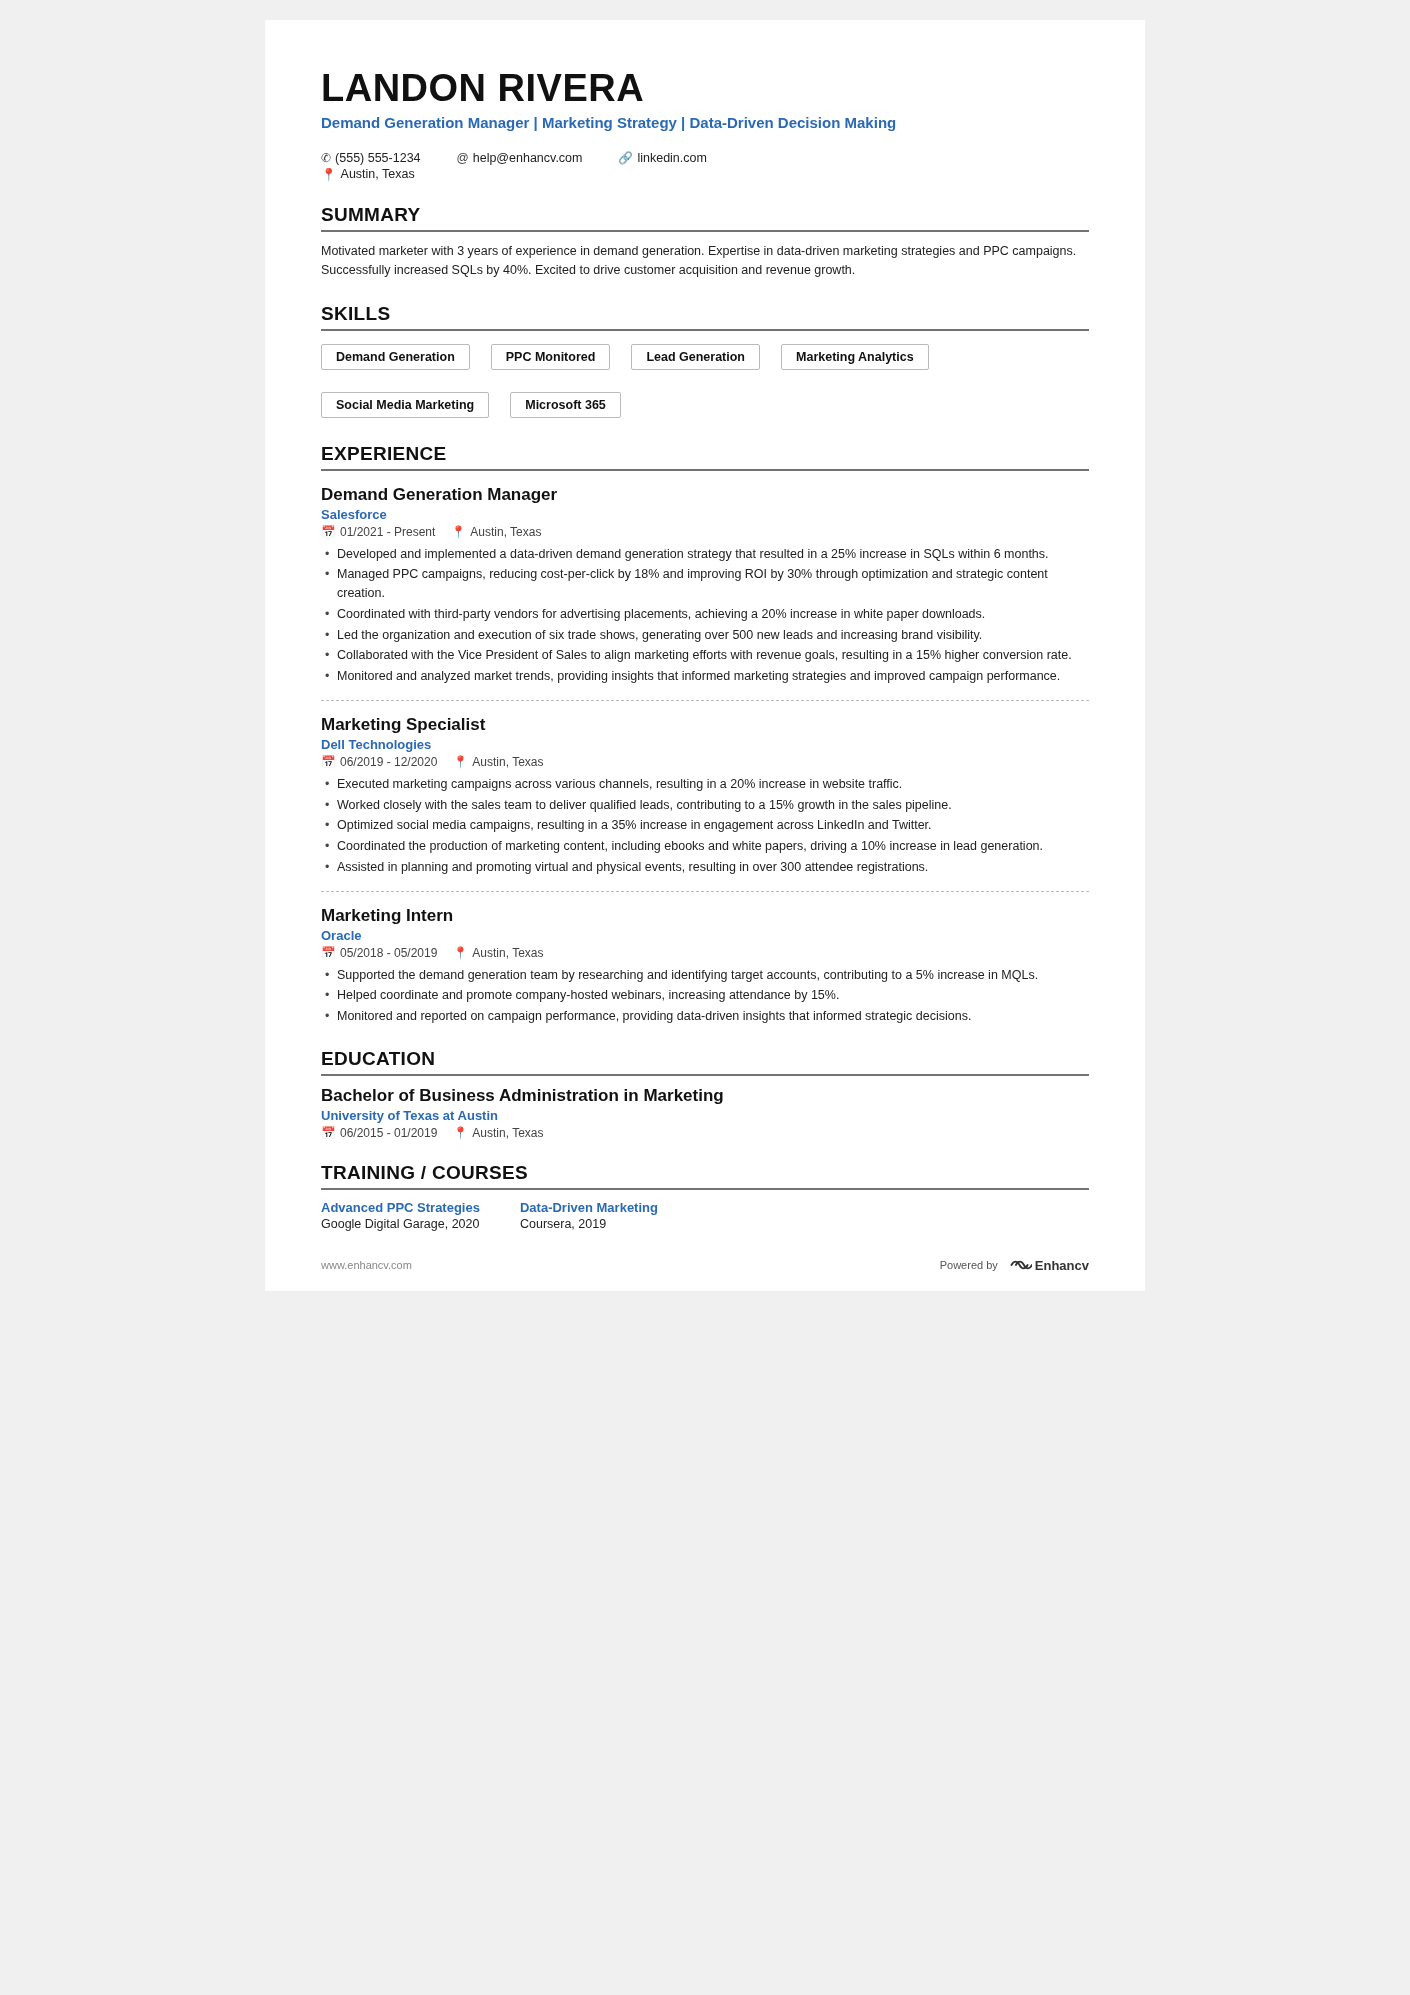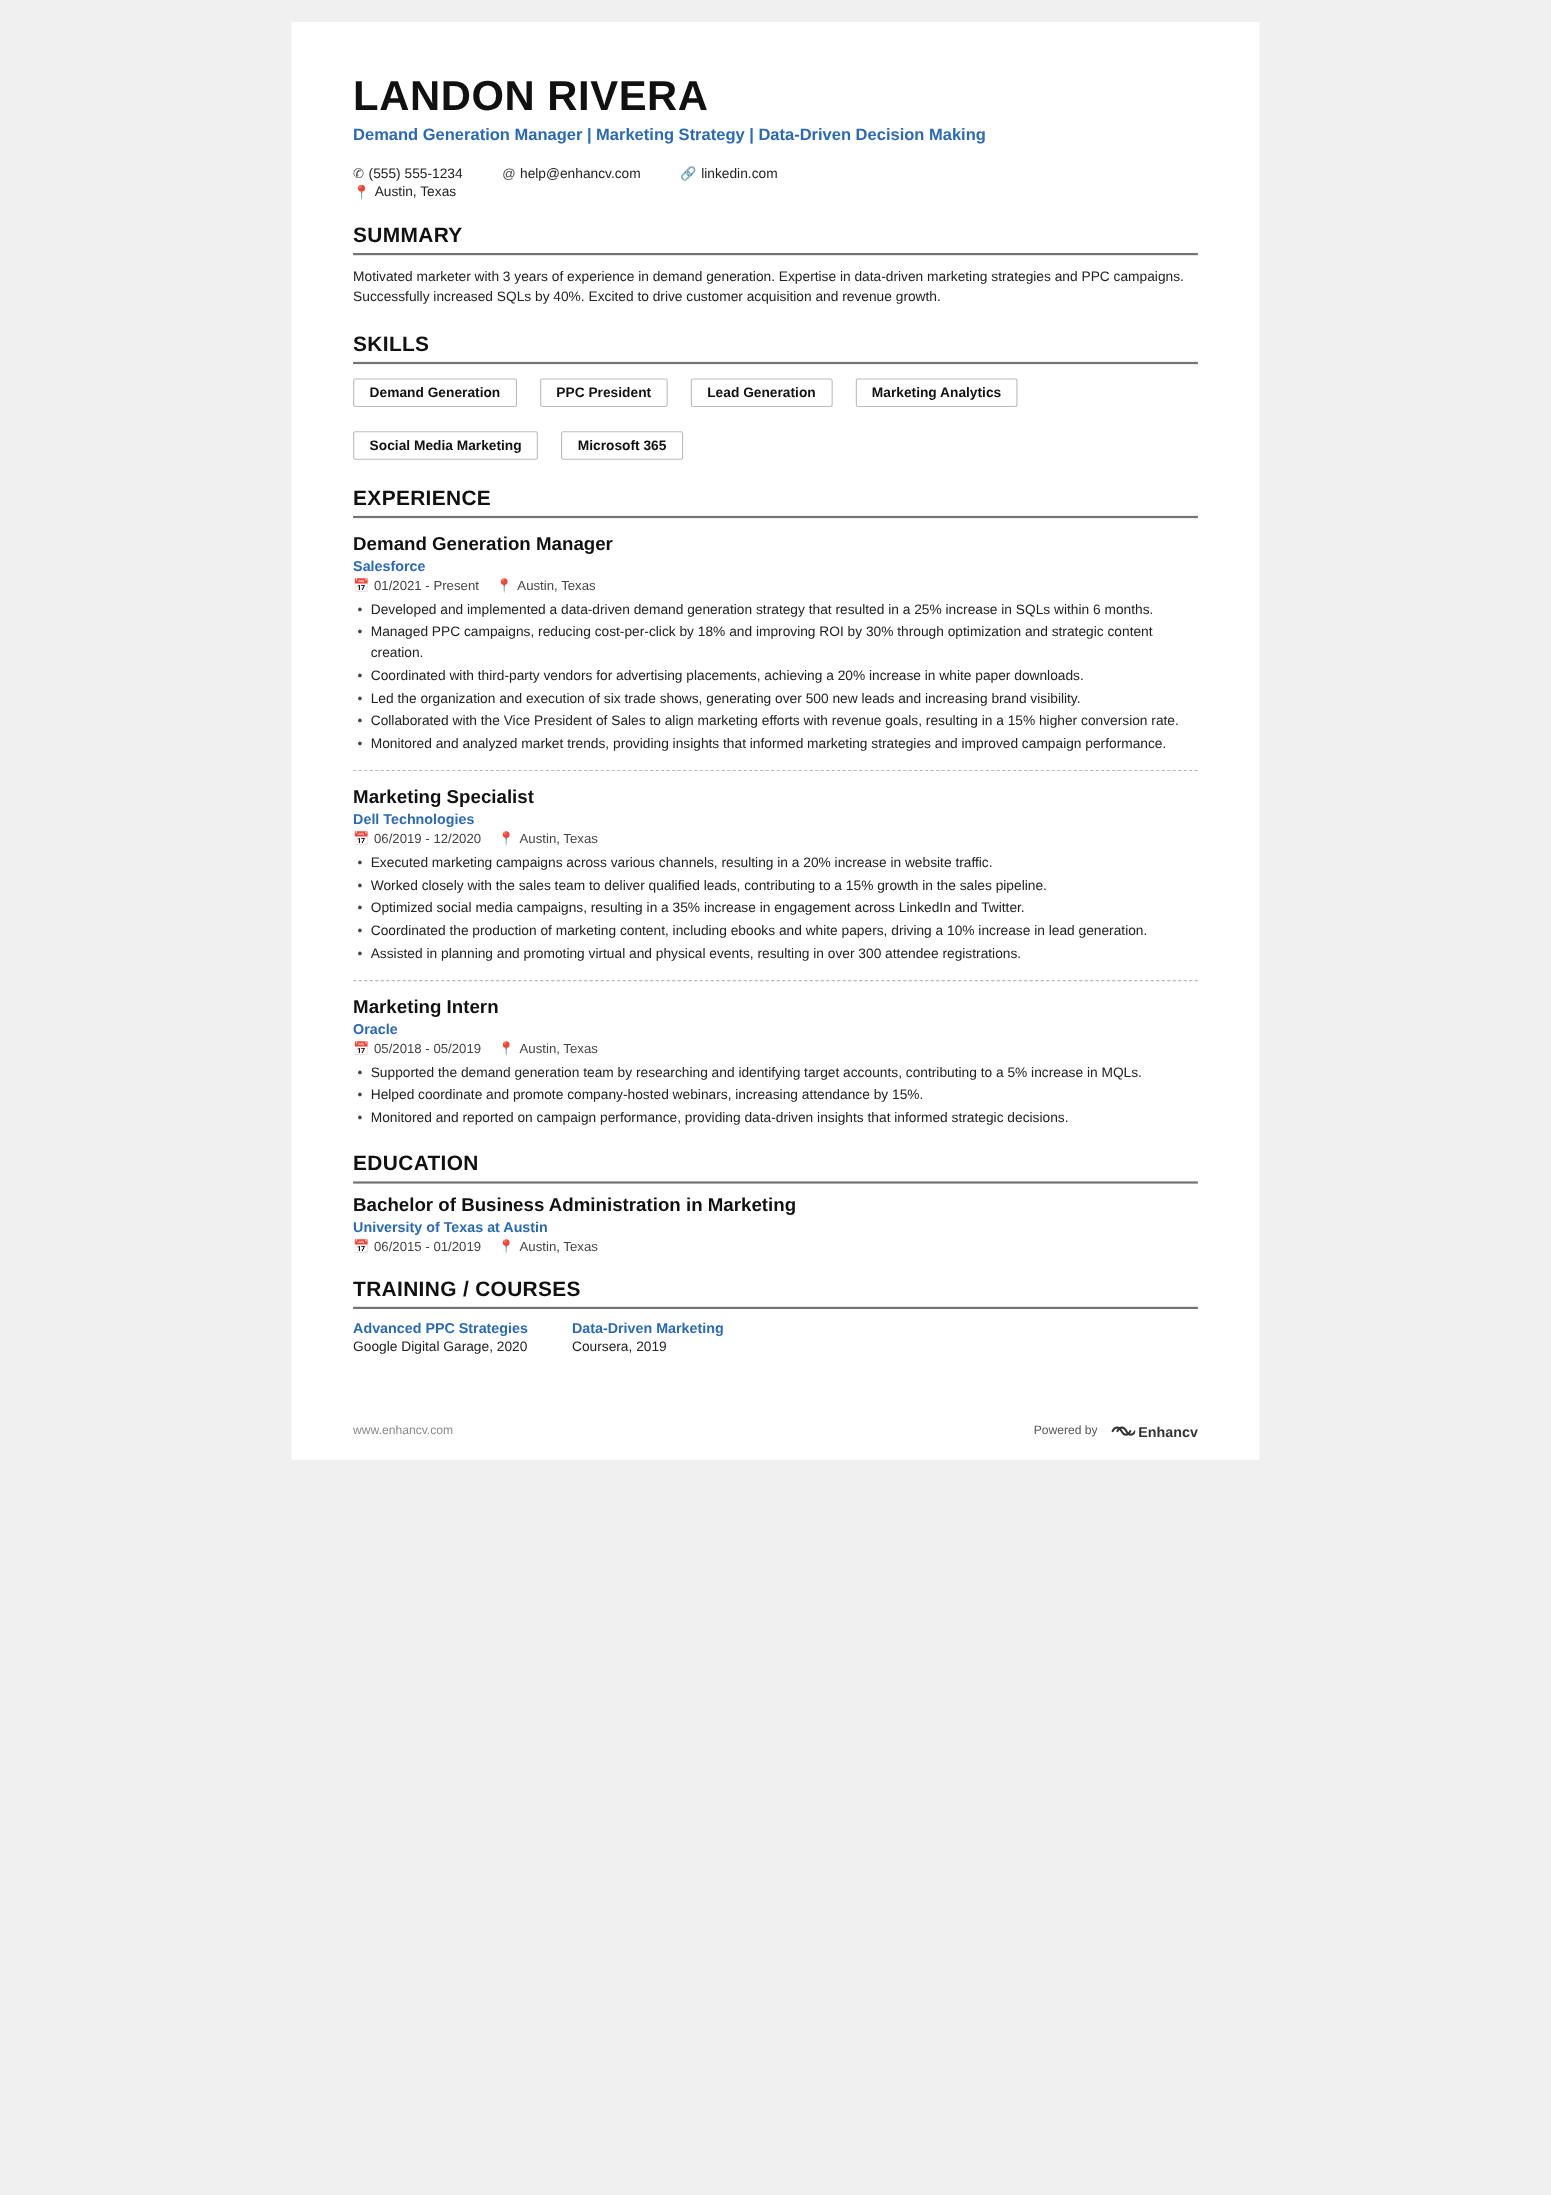--- a/index.html
+++ b/index.html
@@ -7,21 +7,21 @@
       font-family: Arial, sans-serif;
       background: #f0f0f0;
       display: flex;
       justify-content: center;
       padding: 20px;
     }
     .resume-page {
       background: #ffffff;
       width: 880px;
       min-height: 1270px;
-      padding: 48px 56px 96px 56px;
+      padding: 48px 56px 60px 56px;
       position: relative;
     }
     .name {
       font-size: 38px;
       font-weight: 900;
       color: #111;
       letter-spacing: 0.5px;
       line-height: 1.1;
       margin-bottom: 4px;
     }
@@ -233,21 +233,21 @@
 
   <div>
     <div class="section-title">SUMMARY</div>
     <p class="summary-text">Motivated marketer with 3 years of experience in demand generation. Expertise in data-driven marketing strategies and PPC campaigns. Successfully increased SQLs by 40%. Excited to drive customer acquisition and revenue growth.</p>
   </div>
 
   <div>
     <div class="section-title">SKILLS</div>
     <div class="skills-grid" id="skills-container">
         <div class="skill-item">Demand Generation</div>
-        <div class="skill-item">PPC President</div>
+        <div class="skill-item">PPC Monitored</div>
         <div class="skill-item">Lead Generation</div>
         <div class="skill-item">Marketing Analytics</div>
         <div class="skill-item">Social Media Marketing</div>
         <div class="skill-item">Microsoft 365</div>
       </div>
   </div>
 
   <div>
     <div class="section-title">EXPERIENCE</div>
     <div id="experience-container">

